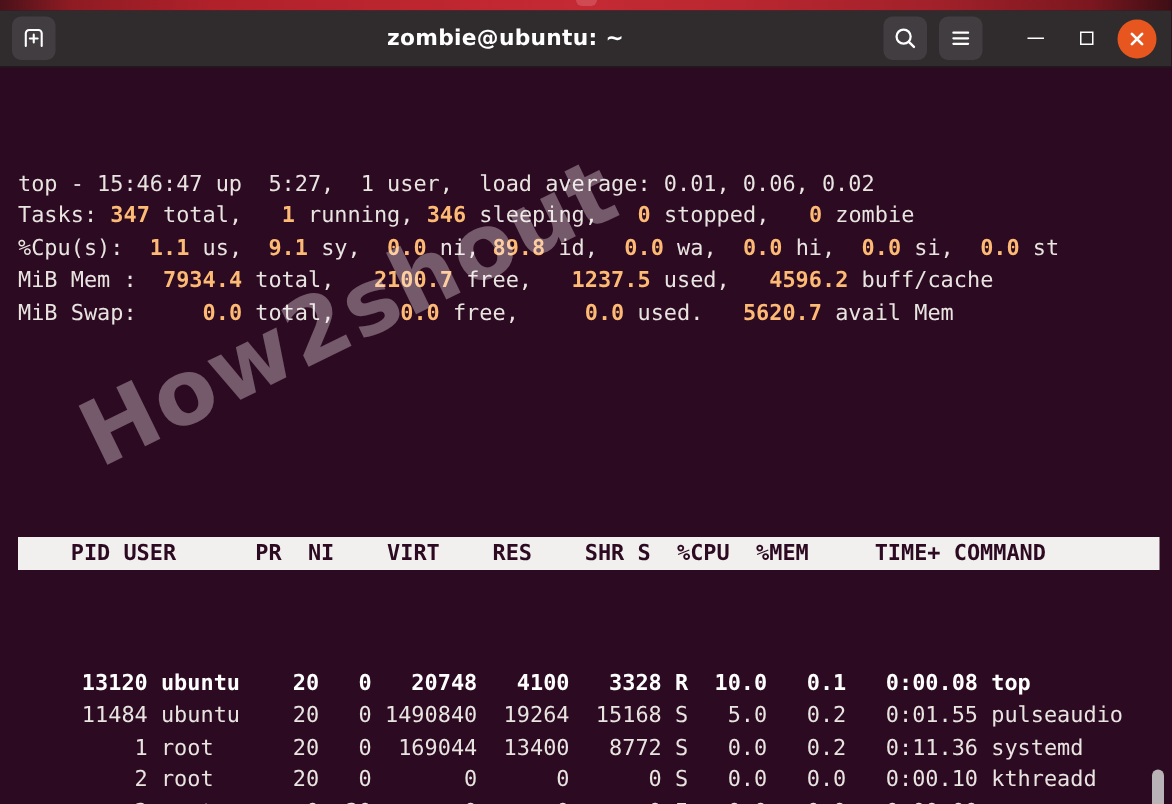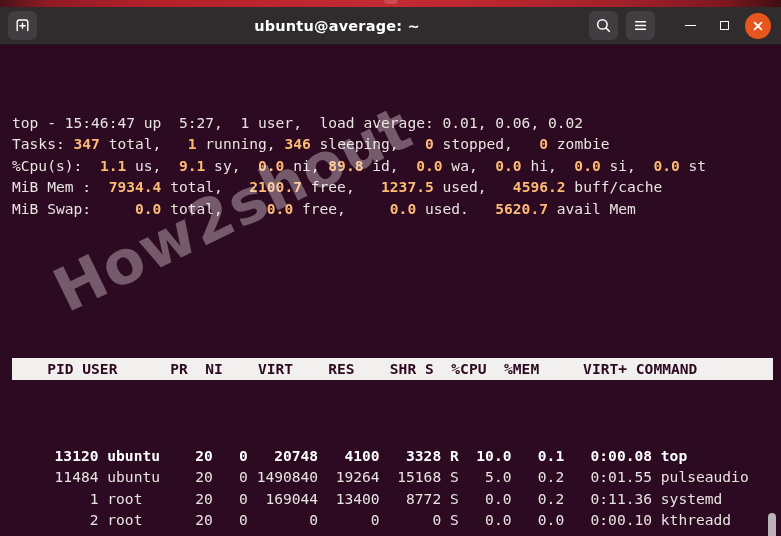--- a/index.html
+++ b/index.html
@@ -204,21 +204,21 @@
 
     <div class="left-group">
       <button class="tb-btn" title="New Tab">
         <svg width="17" height="17" viewBox="0 0 17 17" aria-hidden="true">
           <path d="M3.2 13.6 V5.2 a2.2 2.2 0 0 1 2.2-2.2 h6.2 a2.2 2.2 0 0 1 2.2 2.2 v8.4" fill="none" stroke="#ffffff" stroke-width="1.4" stroke-linecap="round"></path>
           <path d="M8.5 6.1 v5.2 M5.9 8.7 h5.2" fill="none" stroke="#ffffff" stroke-width="1.4" stroke-linecap="round"></path>
         </svg>
       </button>
     </div>
 
-    <div class="title">ubuntu@average: ~</div>
+    <div class="title">zombie@ubuntu: ~</div>
 
     <div class="right-group">
       <button class="tb-btn" title="Search">
         <svg width="17" height="17" viewBox="0 0 17 17" aria-hidden="true">
           <circle cx="7.4" cy="7.4" r="4.7" fill="none" stroke="#ffffff" stroke-width="1.5"></circle>
           <path d="M10.9 10.9 L14.3 14.3" stroke="#ffffff" stroke-width="1.6" stroke-linecap="round"></path>
         </svg>
       </button>
 
       <button class="tb-btn" title="Menu">
@@ -244,21 +244,21 @@
       </button>
     </div>
   </div>
 
   <div class="terminal">
 
     <div class="summary"><div class="tline"><span>top - 15:46:47 up  5:27,  1 user,  load average: 0.01, 0.06, 0.02</span></div><div class="tline"><span>Tasks: </span><span class="b">347</span><span> total,   </span><span class="b">1</span><span> running, </span><span class="b">346</span><span> sleeping,   </span><span class="b">0</span><span> stopped,   </span><span class="b">0</span><span> zombie</span></div><div class="tline"><span>%Cpu(s):  </span><span class="b">1.1</span><span> us,  </span><span class="b">9.1</span><span> sy,  </span><span class="b">0.0</span><span> ni, </span><span class="b">89.8</span><span> id,  </span><span class="b">0.0</span><span> wa,  </span><span class="b">0.0</span><span> hi,  </span><span class="b">0.0</span><span> si,  </span><span class="b">0.0</span><span> st</span></div><div class="tline"><span>MiB Mem :  </span><span class="b">7934.4</span><span> total,   </span><span class="b">2100.7</span><span> free,   </span><span class="b">1237.5</span><span> used,   </span><span class="b">4596.2</span><span> buff/cache</span></div><div class="tline"><span>MiB Swap:     </span><span class="b">0.0</span><span> total,     </span><span class="b">0.0</span><span> free,     </span><span class="b">0.0</span><span> used.   </span><span class="b">5620.7</span><span> avail Mem</span></div></div>
 
     <div class="blank-line"></div>
 
-    <div class="col-header">    PID USER      PR  NI    VIRT    RES    SHR S  %CPU  %MEM     VIRT+ COMMAND</div>
+    <div class="col-header">    PID USER      PR  NI    VIRT    RES    SHR S  %CPU  %MEM     TIME+ COMMAND</div>
 
     <div class="proc-list"><div class="proc-row highlight">  13120 ubuntu    20   0   20748   4100   3328 R  10.0   0.1   0:00.08 top</div><div class="proc-row">  11484 ubuntu    20   0 1490840  19264  15168 S   5.0   0.2   0:01.55 pulseaudio</div><div class="proc-row">      1 root      20   0  169044  13400   8772 S   0.0   0.2   0:11.36 systemd</div><div class="proc-row">      2 root      20   0       0      0      0 S   0.0   0.0   0:00.10 kthreadd</div><div class="proc-row">      3 root       0 -20       0      0      0 I   0.0   0.0   0:00.00 rcu_gp</div></div>
 
     <div class="watermark">How2shout</div>
   </div>
 
   <div class="scrollbar-track">
     <div class="scrollbar-thumb"></div>
   </div>
 

